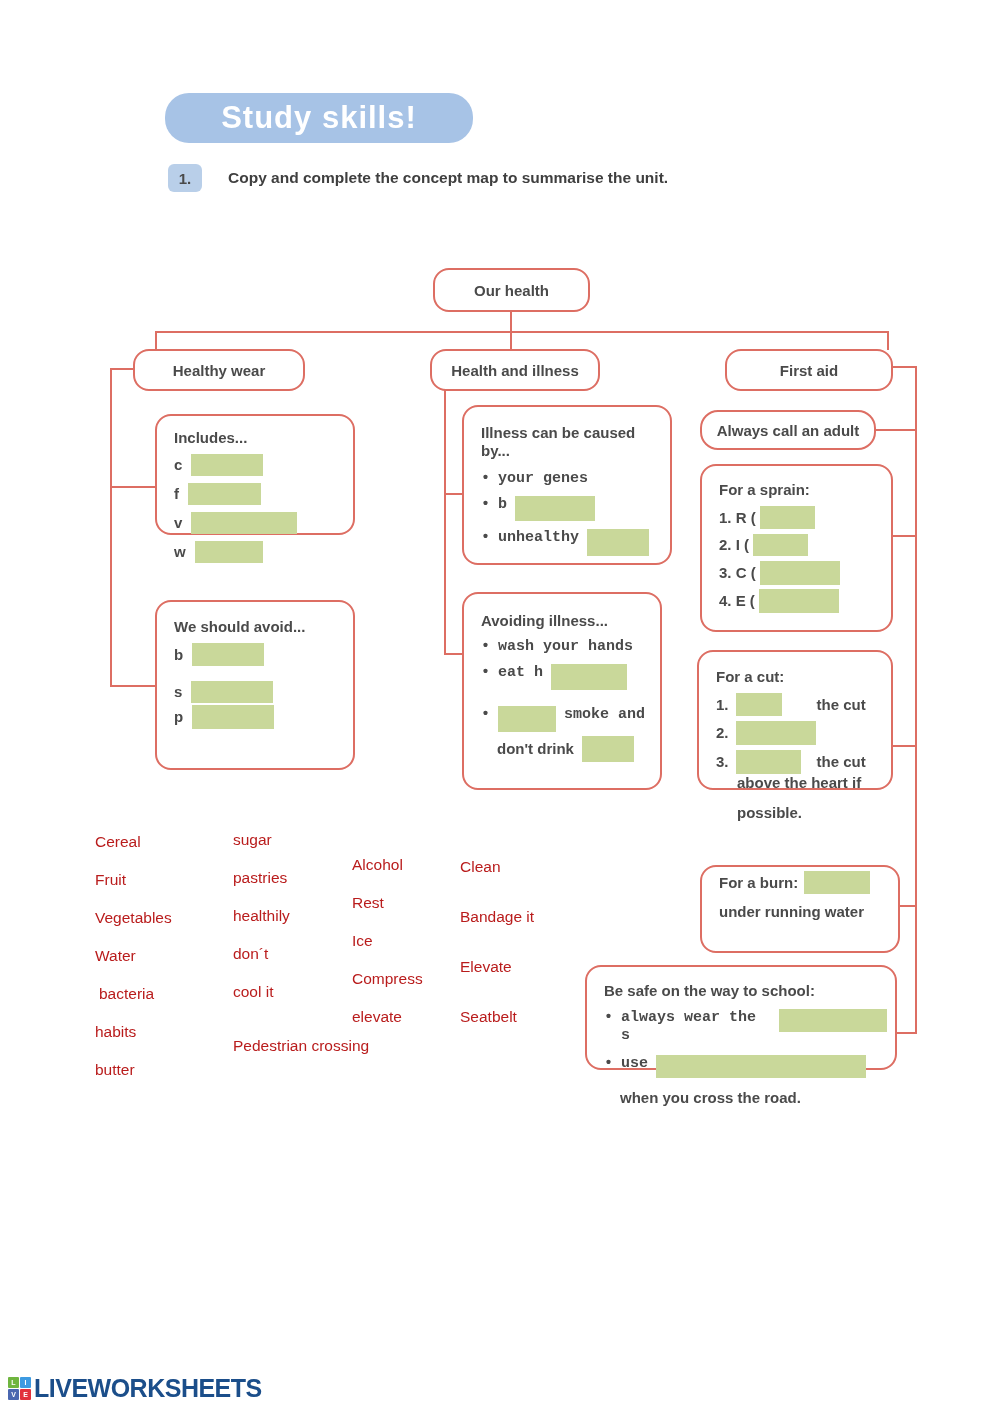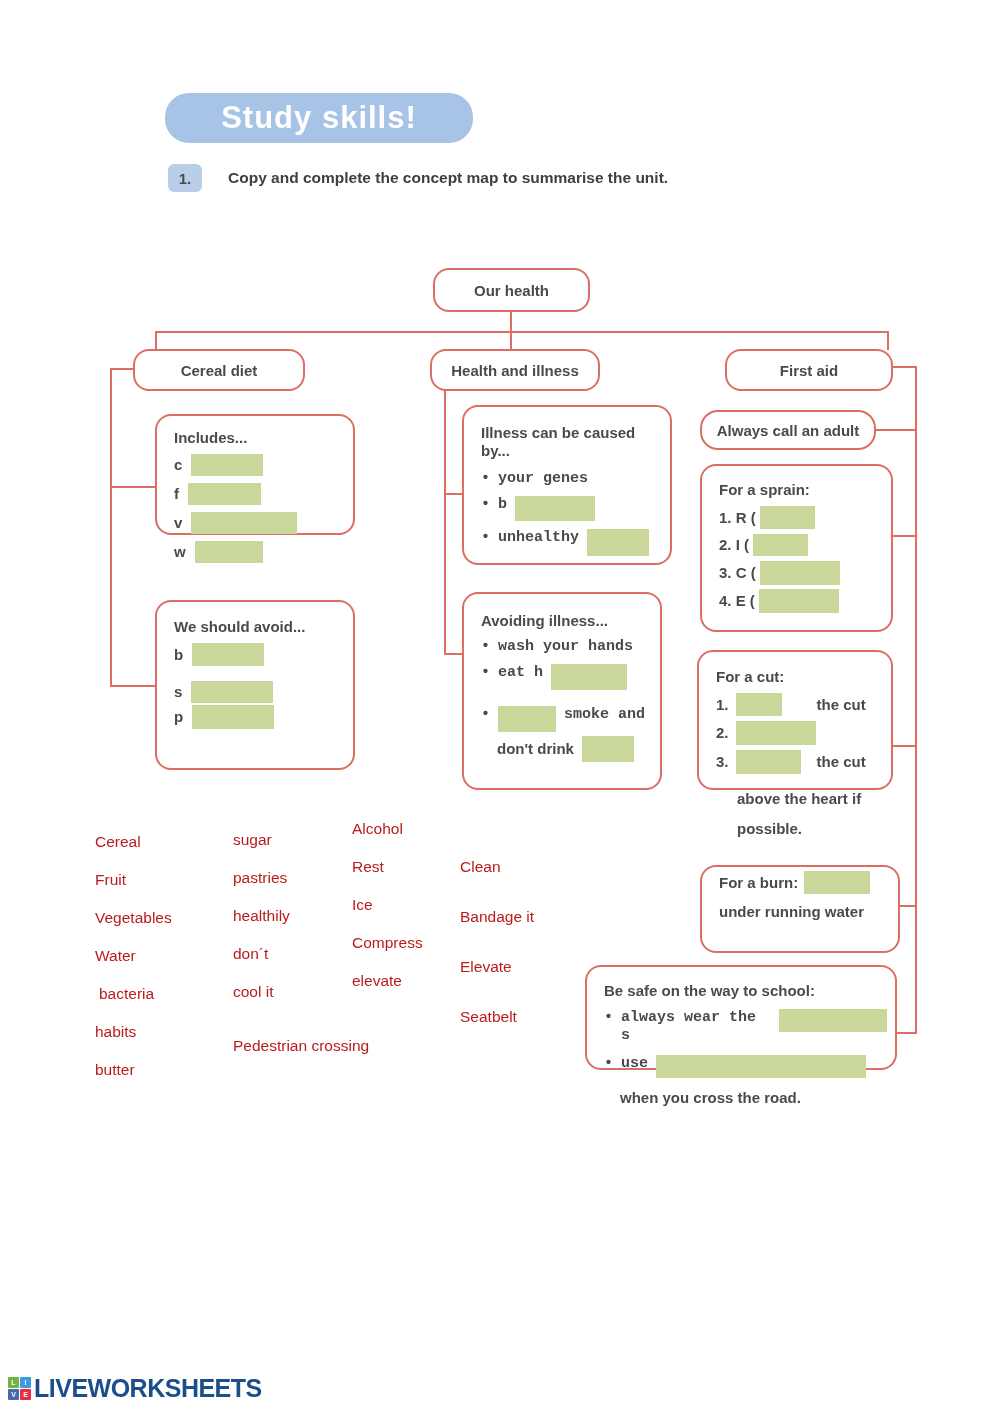--- a/index.html
+++ b/index.html
@@ -69,21 +69,21 @@
   <div class="line" style="left:915px;top:366px;width:2px;height:668px"></div>
   <div class="line" style="left:893px;top:366px;width:22px;height:2px"></div>
   <div class="line" style="left:876px;top:429px;width:39px;height:2px"></div>
   <div class="line" style="left:893px;top:535px;width:22px;height:2px"></div>
   <div class="line" style="left:893px;top:745px;width:22px;height:2px"></div>
   <div class="line" style="left:900px;top:905px;width:15px;height:2px"></div>
   <div class="line" style="left:897px;top:1032px;width:18px;height:2px"></div>
 
   <div class="box pill" style="left:433px;top:268px;width:157px;height:44px">Our health</div>
 
-  <div class="box pill" style="left:133px;top:349px;width:172px;height:42px">Cereal diet</div>
+  <div class="box pill" style="left:133px;top:349px;width:172px;height:42px">Healthy wear</div>
   <div class="box pill" style="left:430px;top:349px;width:170px;height:42px">Health and illness</div>
   <div class="box pill" style="left:725px;top:349px;width:168px;height:42px">First aid</div>
 
   <div class="box" style="left:155px;top:414px;width:200px;height:121px">
     <div class="content">
       <div class="bt">Includes...</div>
       <div class="row">
         <span>c</span>
         <span class="blank" style="width:72px;height:22px"></span>
       </div>
@@ -192,21 +192,21 @@
       </div>
       <div class="row" style="gap:7px;margin-top:5px">
         <span>2.</span>
         <span class="blank" style="width:80px;height:24px"></span>
       </div>
       <div class="row" style="gap:7px;margin-top:5px">
         <span>3.</span>
         <span class="blank" style="width:65px;height:24px"></span>
         <span style="margin-left:9px">the cut</span>
       </div>
-      <div class="indent" style="margin-left:21px;margin-top:16px">above the heart if</div>
+      <div class="indent" style="margin-left:21px;margin-top:0">above the heart if</div>
       <div class="indent" style="margin-left:21px;margin-top:12px">possible.</div>
     </div>
   </div>
 
   <div class="box" style="left:700px;top:865px;width:200px;height:88px">
     <div class="content" style="padding-top:4px">
       <div class="row" style="margin-top:0;gap:6px">
         <span>For a burn:</span>
         <span class="blank" style="width:66px;height:23px"></span>
       </div>
@@ -238,21 +238,21 @@
     <div>habits</div>
     <div>butter</div>
   </div>
   <div class="wb-col" style="left:233px;top:831px">
     <div>sugar</div>
     <div>pastries</div>
     <div>healthily</div>
     <div>don´t</div>
     <div>cool it</div>
   </div>
-  <div class="wb-col" style="left:352px;top:820px">
+  <div class="wb-col" style="left:352px;top:856px">
     <div>Alcohol</div>
     <div>Rest</div>
     <div>Ice</div>
     <div>Compress</div>
     <div>elevate</div>
   </div>
   <div class="wb-col" style="left:460px;top:858px">
     <div style="height:50px">Clean</div>
     <div style="height:50px">Bandage it</div>
     <div style="height:50px">Elevate</div>

